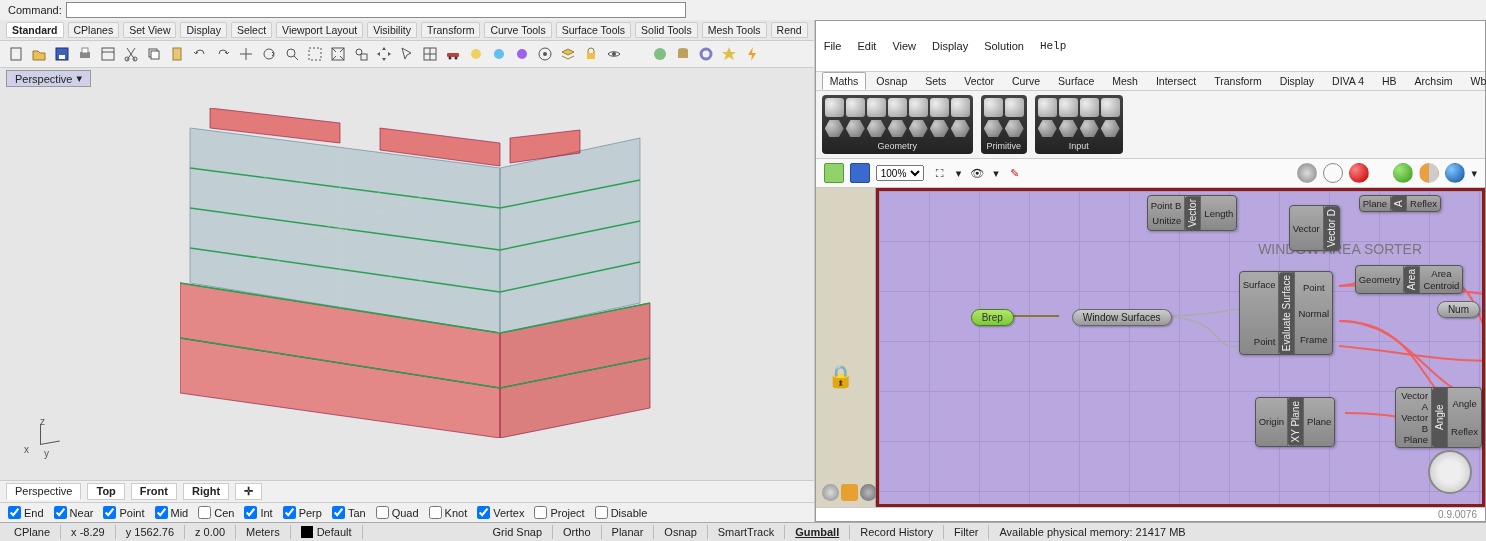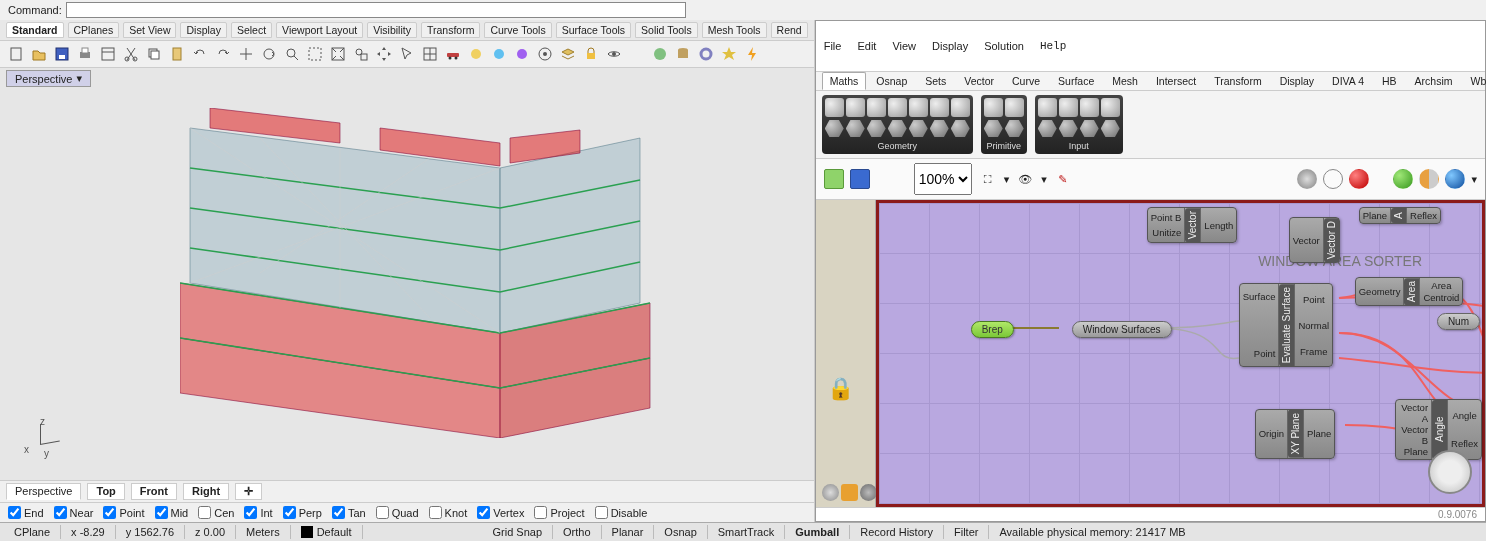--- a/index.html
+++ b/index.html
@@ -27,21 +27,21 @@
 .gh-tabs span { padding: 2px 7px; cursor: pointer; border: 1px solid transparent; border-radius: 2px 2px 0 0; white-space: nowrap; }
 .gh-tabs span.active { background: #fff; border-color: #aaa #aaa #fff; }
 .gh-shelf { display: flex; padding: 4px 6px; gap: 8px; background: #f4f4f4; border-bottom: 1px solid #ccc; }
 .shelf-group { background: linear-gradient(#444,#222); border-radius: 4px; padding: 3px; display: flex; flex-direction: column; gap: 2px; }
 .shelf-group .row { display: flex; gap: 2px; }
 .shelf-group .sbtn { width: 19px; height: 19px; background: radial-gradient(circle at 30% 30%,#eee,#999); border-radius: 3px; cursor: pointer; }
 .shelf-group .sbtn.hex { background: radial-gradient(circle at 30% 30%,#ccc,#666); clip-path: polygon(25% 5%,75% 5%,100% 50%,75% 95%,25% 95%,0 50%); }
 .shelf-group .lbl { text-align: center; color: #ddd; font-size: 9px; padding-top: 1px; }
 .gh-toolbar { display: flex; align-items: center; padding: 4px 8px; gap: 6px; border-bottom: 1px solid #ccc; background: #fafafa; }
 .gh-toolbar .ico { width: 20px; height: 20px; display: flex; align-items: center; justify-content: center; cursor: pointer; border: 1px solid transparent; border-radius: 2px; }
-.gh-toolbar select { font-size: 14px; height: 32px; margin-left: 38px; }
+.gh-toolbar select { font-size: 10px; height: 16px; }
 .gh-toolbar .spacer { flex: 1; }
 .gh-canvas { flex: 1; position: relative; overflow: hidden; display: flex; }
 .gh-sidepanel { width: 60px; background: #d9d4c2; border-right: 1px solid #aaa; position: relative; }
 .gh-sidepanel .lock { position: absolute; left: 12px; top: 176px; font-size: 22px; color: #b09040; }
 .gh-sidepanel .bottom-icons { position: absolute; bottom: 6px; left: 6px; display: flex; gap: 2px; }
 .gh-sidepanel .bottom-icons .bi { width: 17px; height: 17px; border-radius: 3px; cursor: pointer; }
 .canvas-inner { flex: 1; position: relative; background: #b9a8e0; background-image: linear-gradient(#a898d0 1px,transparent 1px),linear-gradient(90deg,#a898d0 1px,transparent 1px); background-size: 50px 50px; border: 3px solid #8b1a1a; }
 .node { position: absolute; background: linear-gradient(#aaa,#888); border: 1px solid #555; border-radius: 4px; display: flex; font-size: 10px; color: #222; box-shadow: 1px 1px 3px rgba(0,0,0,.3); }
 .node .vert { writing-mode: vertical-rl; transform: rotate(180deg); background: #555; color: #eee; padding: 3px 2px; font-weight: 500; border-radius: 0 3px 3px 0; text-align: center; }
 .node .inputs, .node .outputs { display: flex; flex-direction: column; justify-content: space-around; padding: 2px 3px; font-size: 9.5px; }
@@ -566,18 +566,18 @@
       <div class="cell">y 1562.76</div>
       <div class="cell">z 0.00</div>
       <div class="cell">Meters</div>
       <div class="cell"><span class="colorchip"></span>Default</div>
       <div style="flex: 0 0 120px;"></div>
       <div class="cell">Grid Snap</div>
       <div class="cell">Ortho</div>
       <div class="cell">Planar</div>
       <div class="cell">Osnap</div>
       <div class="cell">SmartTrack</div>
-      <div class="cell" style="font-weight: bold;">Gumball</div>
+      <div class="cell" style="font-weight: bold; text-decoration: underline;">Gumball</div>
       <div class="cell">Record History</div>
       <div class="cell">Filter</div>
       <div class="cell" style="border-right: none;">Available physical memory: 21417 MB</div>
     </div>
 </div>
 
 </body></html>

